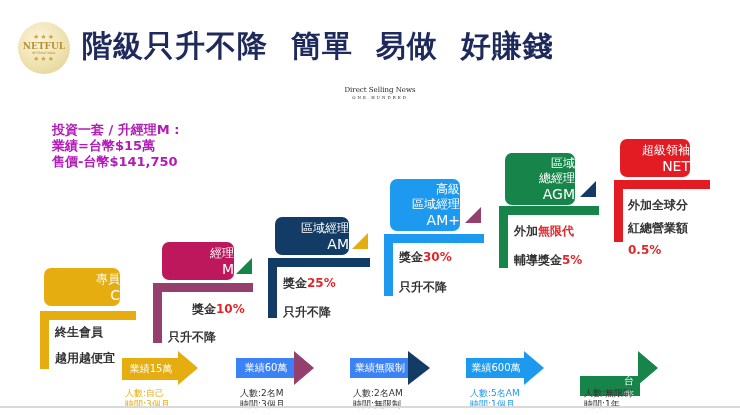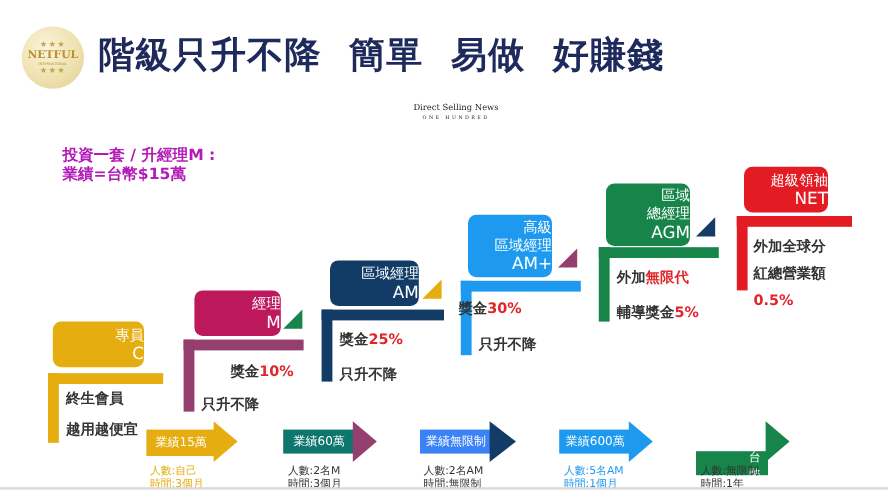--- a/index.html
+++ b/index.html
@@ -70,20 +70,21 @@
 <div class="title">階級只升不降  簡單  易做  好賺錢</div>
 
 <div class="global">
   <div class="dsn">Direct Selling News</div>
   <div class="oh">ONE HUNDRED</div>
 </div>
 
 <div class="invest">
   <div>投資一套 / 升經理M :</div>
   <div>業績=台幣$15萬</div>
+  <div>售價-台幣$141,750</div>
 </div>
 
 <div class="level-box" style="left:44px;top:268px;width:76px;height:38px;background:#e5ad0f;">
   <div>專員</div>
   <div class="code">C</div>
 </div>
 <div class="bracket" style="left:40px;top:311px;">
   <div class="h" style="width:96px;background:#e5ad0f;"></div>
   <div class="v" style="height:58px;background:#e5ad0f;"></div>
 </div>
@@ -117,21 +118,21 @@
 <div class="level-box" style="left:390px;top:179px;width:70px;height:52px;background:#1d99ef;">
   <div>高級</div>
   <div>區域經理</div>
   <div class="code">AM+</div>
 </div>
 <div class="tri" style="left:465px;top:207px;border-left:16px solid transparent;border-bottom:16px solid #943f6e;"></div>
 <div class="bracket" style="left:384px;top:234px;">
   <div class="h" style="width:100px;background:#1d99ef;"></div>
   <div class="v" style="height:62px;background:#1d99ef;"></div>
 </div>
-<div class="desc" style="left:382px;top:250px;"><span>獎金</span><span class="red">30%</span></div>
+<div class="desc" style="left:399px;top:250px;"><span>獎金</span><span class="red">30%</span></div>
 <div class="desc" style="left:399px;top:280px;">只升不降</div>
 
 <div class="level-box" style="left:505px;top:153px;width:70px;height:52px;background:#17854a;">
   <div>區域</div>
   <div>總經理</div>
   <div class="code">AGM</div>
 </div>
 <div class="tri" style="left:580px;top:181px;border-left:16px solid transparent;border-bottom:16px solid #123c66;"></div>
 <div class="bracket" style="left:499px;top:206px;">
   <div class="h" style="width:100px;background:#17854a;"></div>
@@ -155,21 +156,21 @@
 <div class="arrow" style="left:122px;top:351px;">
   <div class="body" style="top:7px;width:58px;height:22px;background:#e5ad0f;">業績15萬</div>
   <div class="head" style="left:56px;top:0;border-top:17px solid transparent;border-bottom:17px solid transparent;border-left:20px solid #e5ad0f;"></div>
 </div>
 <div class="arrow-note" style="left:125px;top:388px;color:#e5ad0f;">
   <div>人數:自己</div>
   <div>時間:3個月</div>
 </div>
 
 <div class="arrow" style="left:236px;top:351px;">
-  <div class="body" style="top:7px;width:60px;height:20px;background:#0f766e;">業績60萬</div>
+  <div class="body" style="top:7px;width:60px;height:20px;background:#3b82f6;">業績60萬</div>
   <div class="head" style="left:58px;top:0;border-top:17px solid transparent;border-bottom:17px solid transparent;border-left:20px solid #943f6e;"></div>
 </div>
 <div class="arrow-note" style="left:240px;top:388px;color:#333;">
   <div>人數:2名M</div>
   <div>時間:3個月</div>
 </div>
 
 <div class="arrow" style="left:350px;top:351px;">
   <div class="body" style="top:7px;width:60px;height:20px;background:#3b82f6;">業績無限制</div>
   <div class="head" style="left:58px;top:0;border-top:17px solid transparent;border-bottom:17px solid transparent;border-left:22px solid #123c66;"></div>

